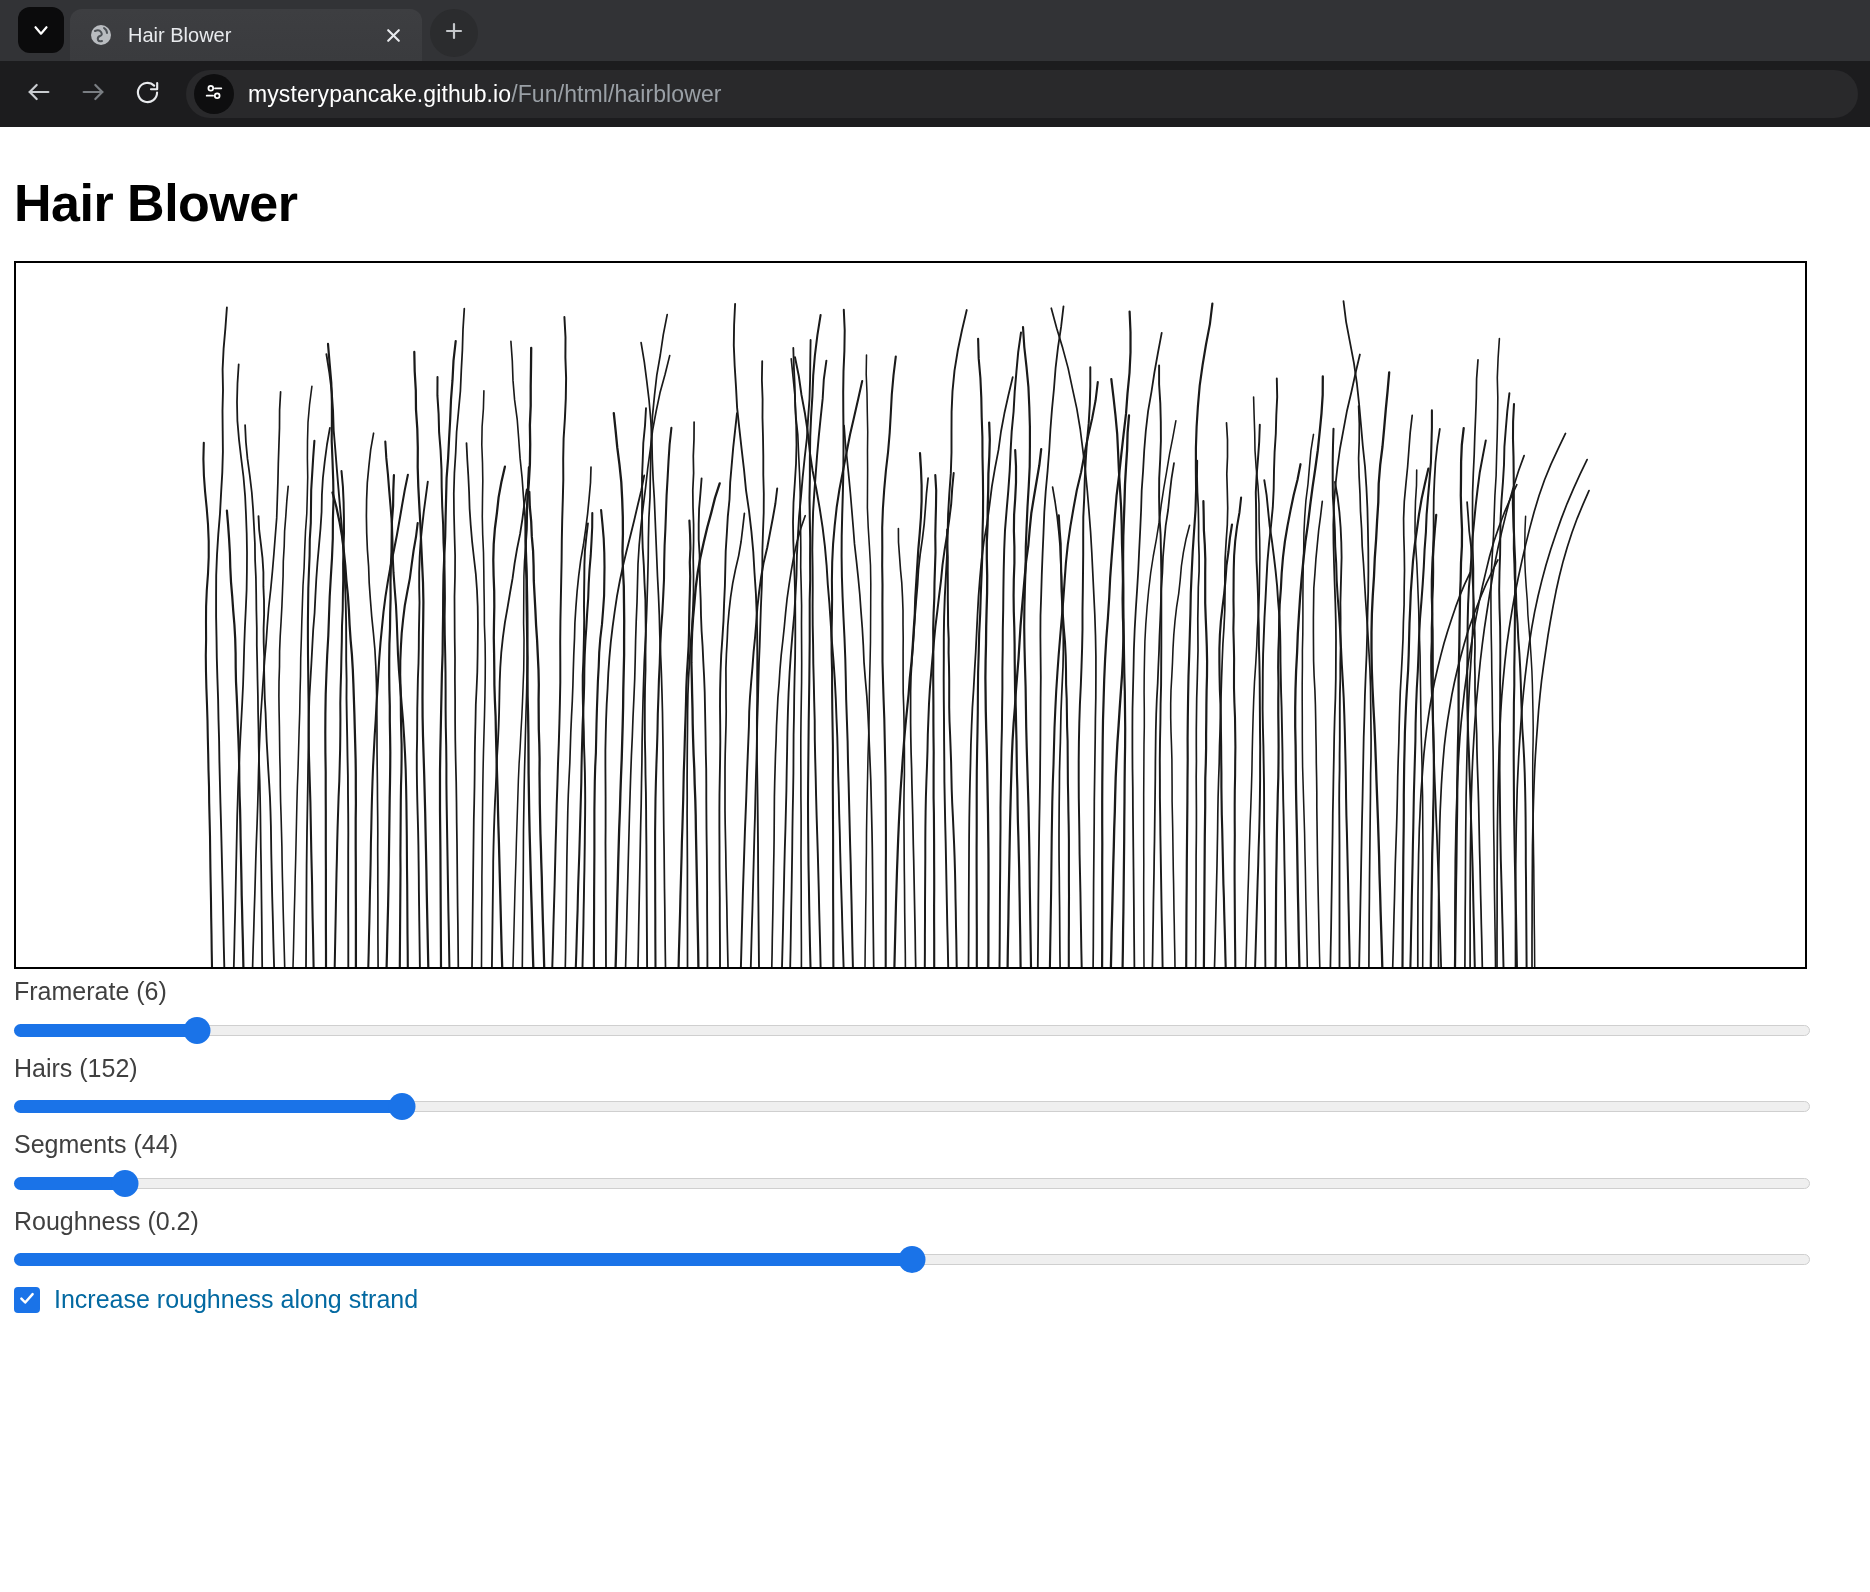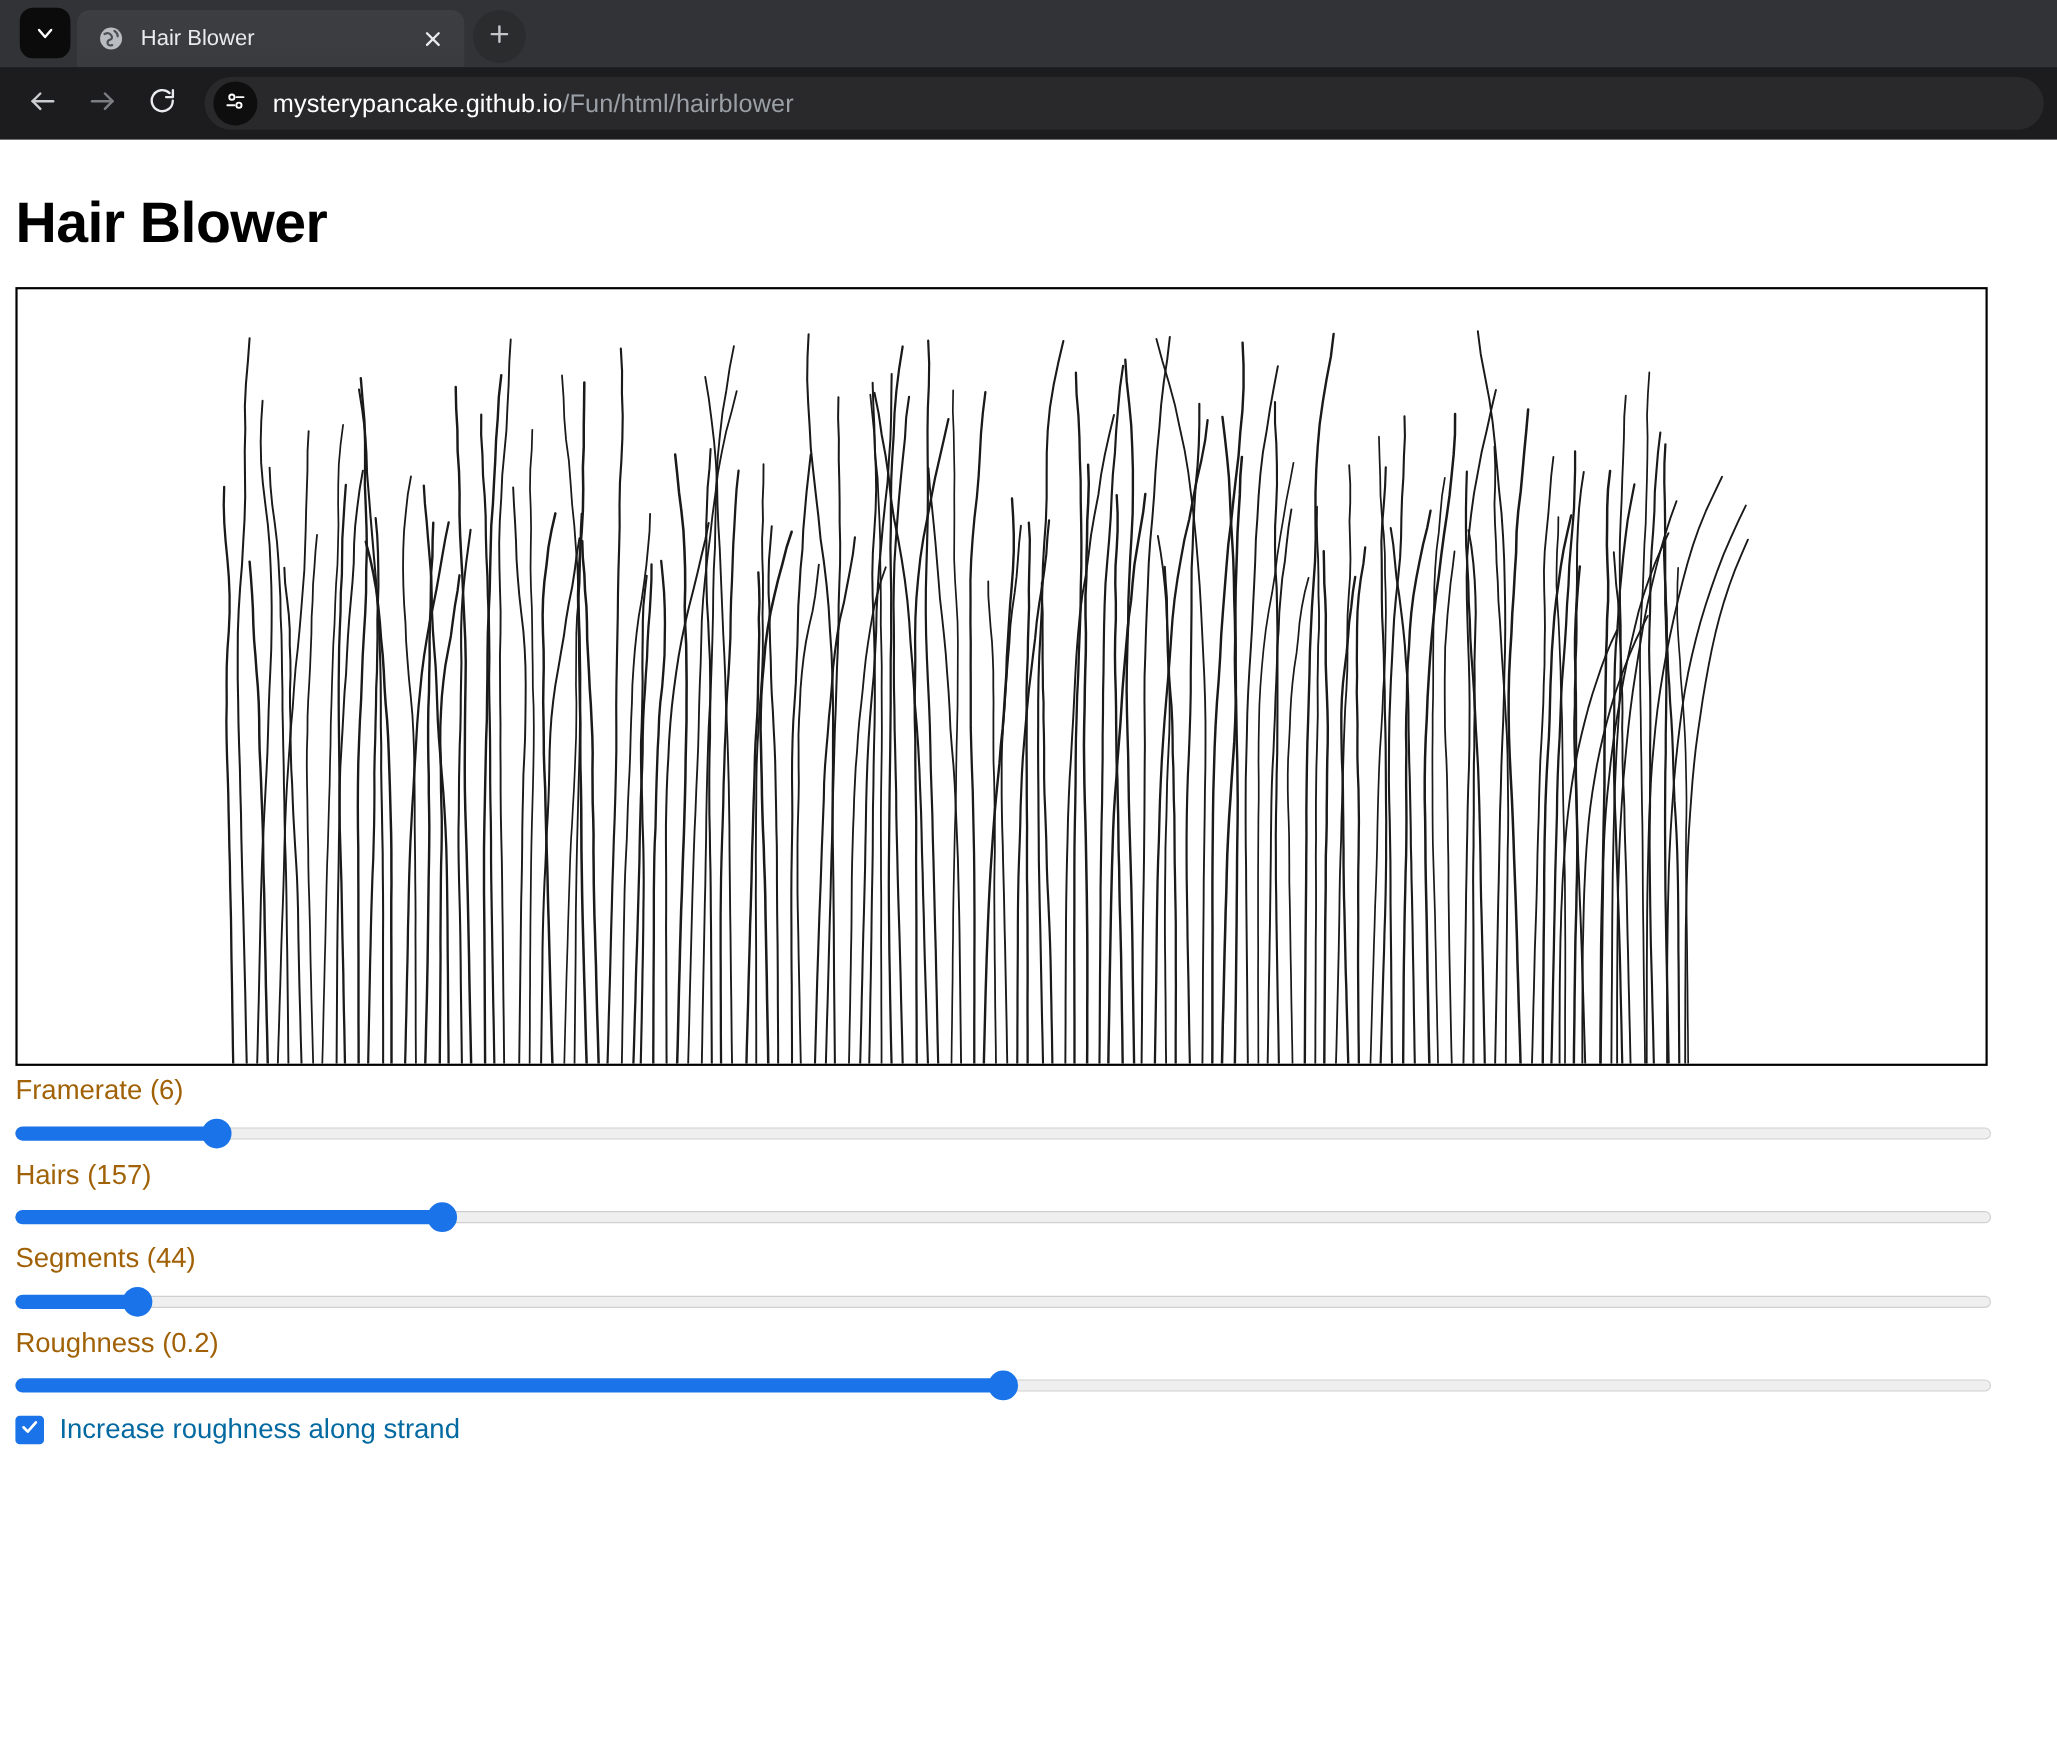--- a/index.html
+++ b/index.html
@@ -128,21 +128,21 @@
     border: 2px solid #000;
     background: #fff;
     overflow: hidden;
   }
   #hair-canvas-wrap svg { display: block; }
 
   
   #controls { margin-top: 6px; }
   .control-label {
     font-size: 25px;
-    color: #a16207;
+    color: #404040;
     line-height: 1.3;
     margin: 0 0 6px 0;
   }
   .slider {
     position: relative;
     width: 1796px;
     height: 32px;
     margin-bottom: 6px;
   }
   .slider-track {
@@ -420,21 +420,21 @@
 
   <div id="controls">
 
     <div class="control-label">Framerate (6)</div>
     <div class="slider">
       <div class="slider-track"></div>
       <div class="slider-fill" style="width:10.2%"></div>
       <div class="slider-thumb" style="left:10.2%"></div>
     </div>
 
-    <div class="control-label">Hairs (157)</div>
+    <div class="control-label">Hairs (152)</div>
     <div class="slider">
       <div class="slider-track"></div>
       <div class="slider-fill" style="width:21.6%"></div>
       <div class="slider-thumb" style="left:21.6%"></div>
     </div>
 
     <div class="control-label">Segments (44)</div>
     <div class="slider">
       <div class="slider-track"></div>
       <div class="slider-fill" style="width:6.2%"></div>

